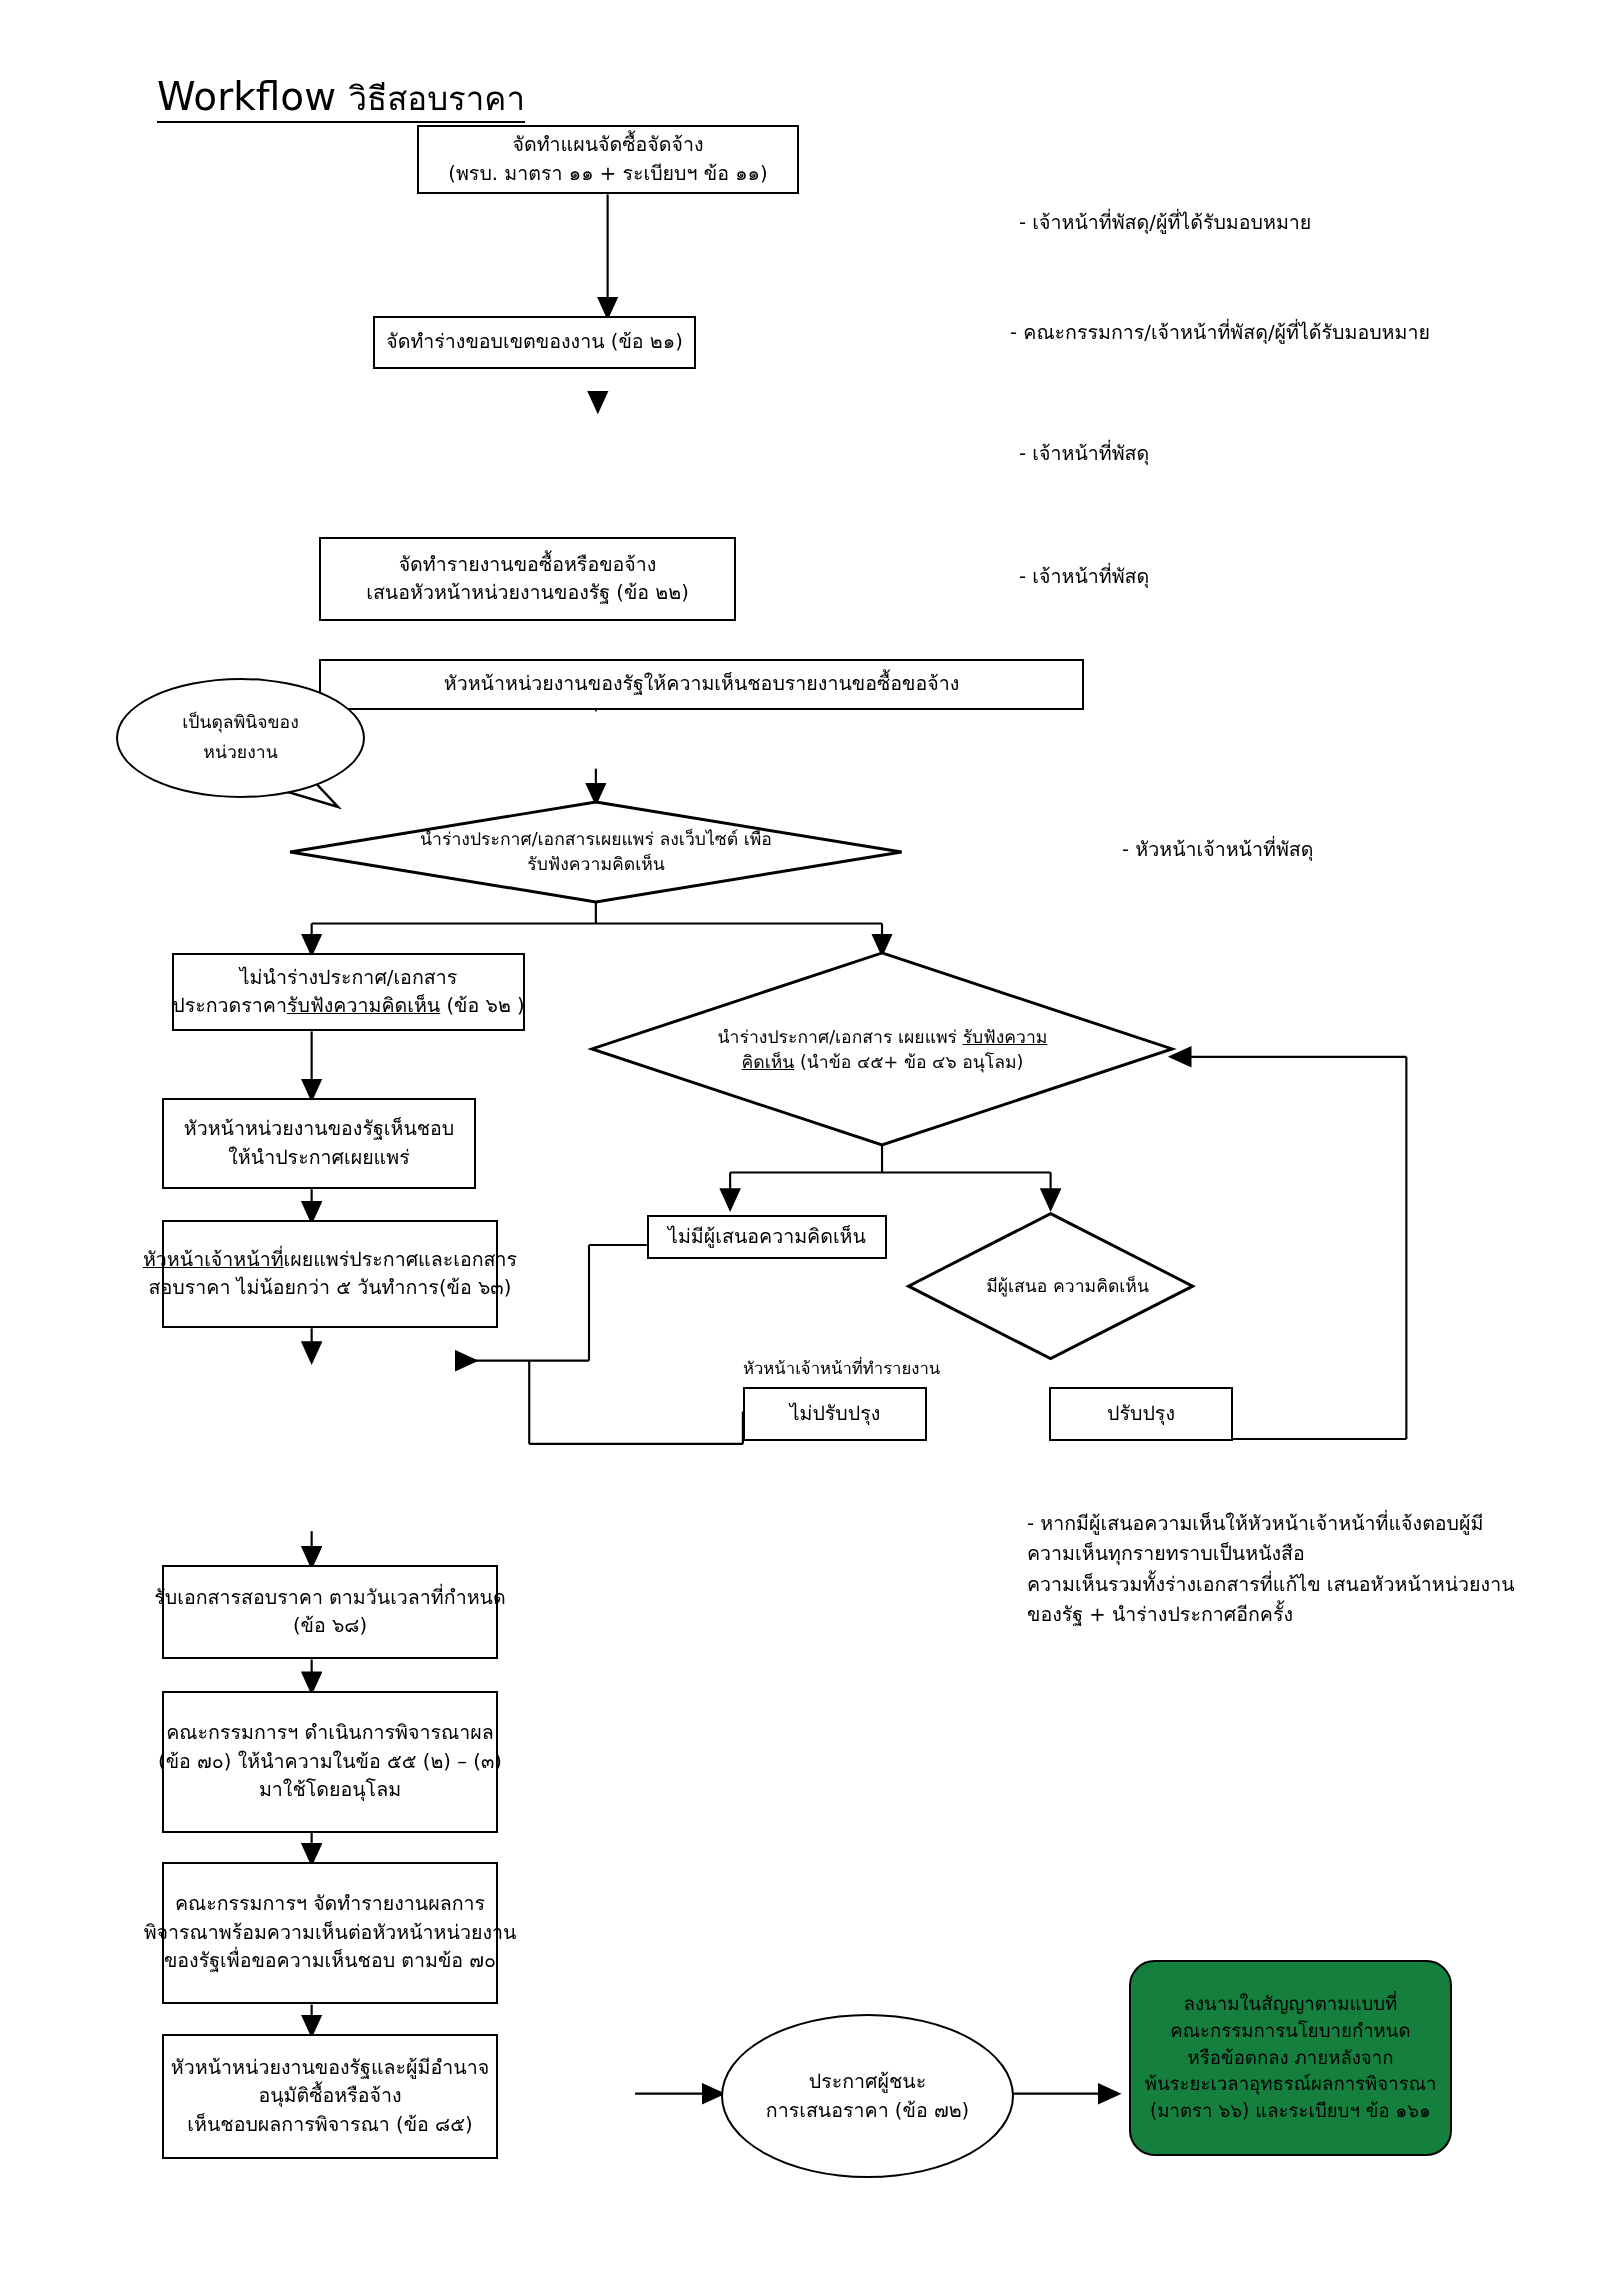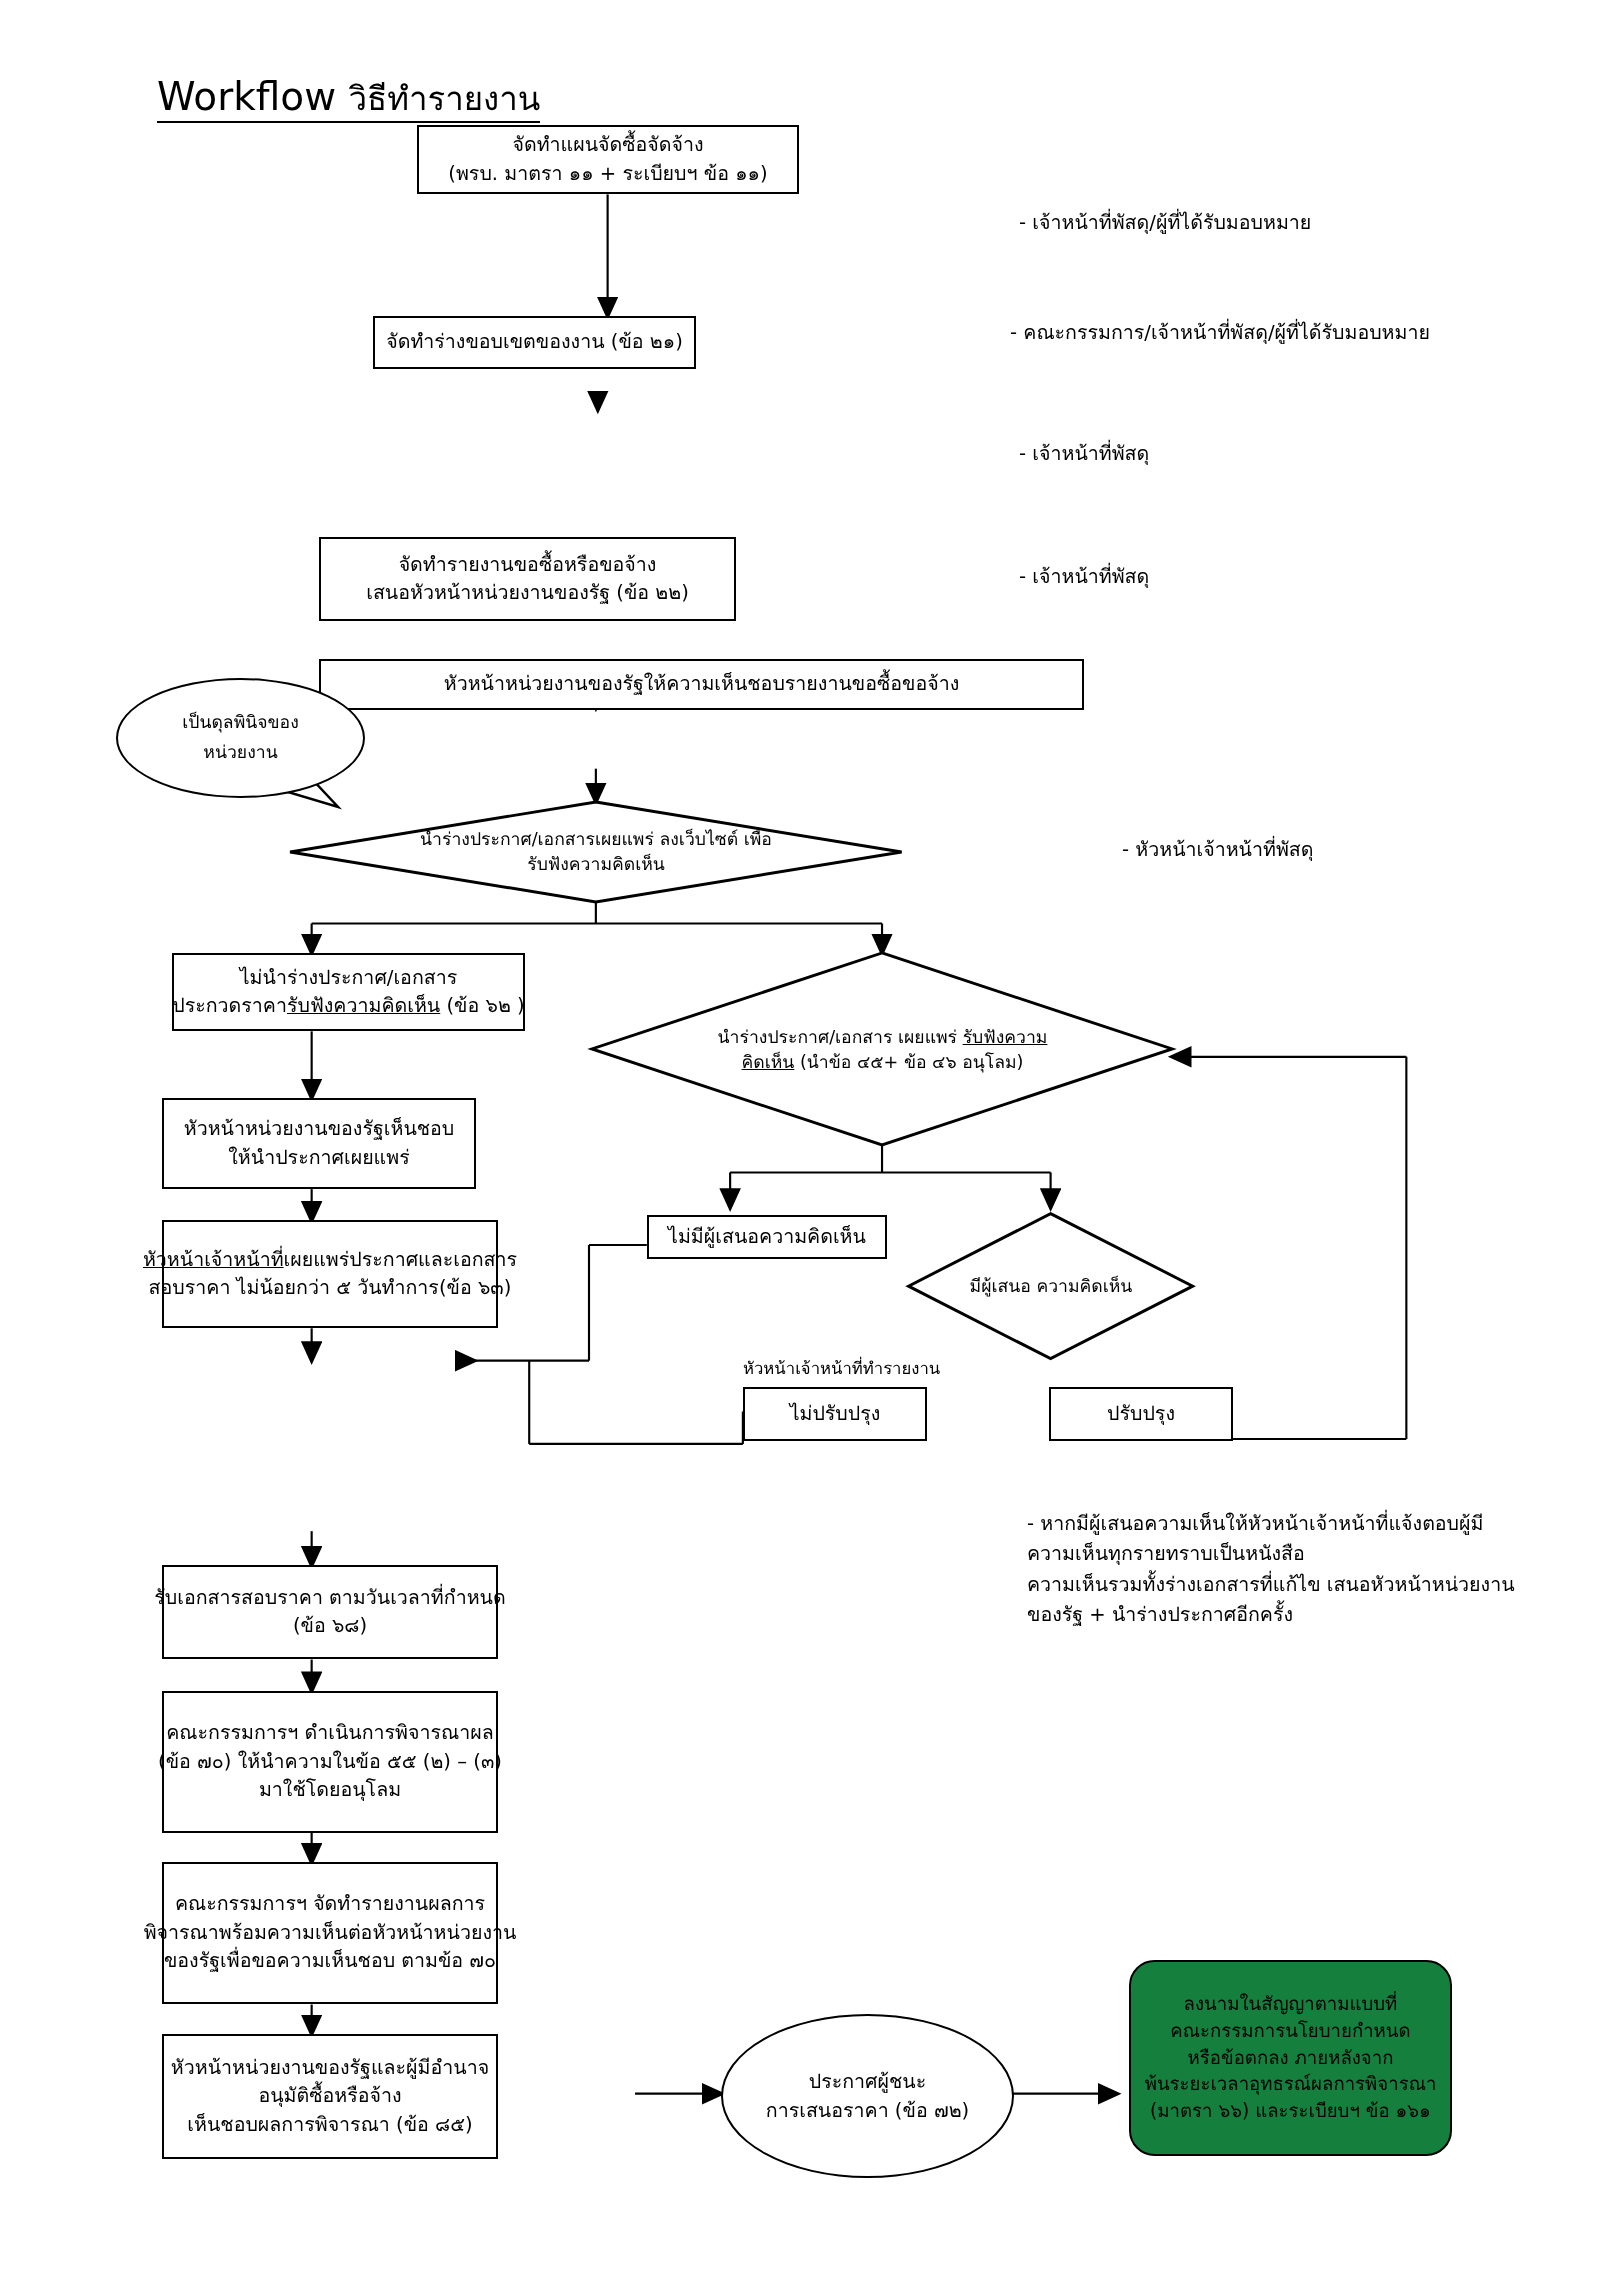--- a/index.html
+++ b/index.html
@@ -52,21 +52,21 @@
   }
   .node .ln{display:block;white-space:nowrap;}
   .u{text-decoration:underline;}
   .b{font-weight:bold;}
 
   
   .diamond{
     position:absolute;
     display:flex;
     align-items:center;
-    justify-content:center;
+    justify-content:flex-end;
     text-align:center;
     font-size:17.6px;
     line-height:1.4;
     z-index:3;
     pointer-events:none;
   }
   .diamond .dtext{position:relative;z-index:4;}
 
   
   .ellipse{
@@ -181,21 +181,21 @@
 
     <polygon points="900,972 1196,1070 900,1168 604,1070" fill="#fff" stroke="#000" stroke-width="3"></polygon>
 
     <polygon points="1072,1238 1217,1312 1072,1386 927,1312" fill="#fff" stroke="#000" stroke-width="3"></polygon>
 
     <path d="M 283,757 L 345,823 L 268,800 Z" fill="#fff" stroke="#000" stroke-width="2.5"></path>
   </svg>
 
   <div id="title">
     <span class="en">Workflow</span>
-    <span class="th">วิธีทำรายงาน</span>
+    <span class="th">วิธีสอบราคา</span>
   </div>
 
   <div class="node boxnode" style="left:417px;top:125px;width:382px;height:69px;">
     <span class="ln">จัดทำแผนจัดซื้อจัดจ้าง</span>
     <span class="ln">(พรบ. มาตรา ๑๑ + ระเบียบฯ ข้อ ๑๑)</span>
   </div>
   <div class="annot" style="left:1019px;top:208px;">- เจ้าหน้าที่พัสดุ/ผู้ที่ได้รับมอบหมาย</div>
 
   <div class="node boxnode" style="left:373px;top:316px;width:323px;height:53px;">
     <span class="ln">จัดทำร่างขอบเขตของงาน (ข้อ ๒๑)</span>

